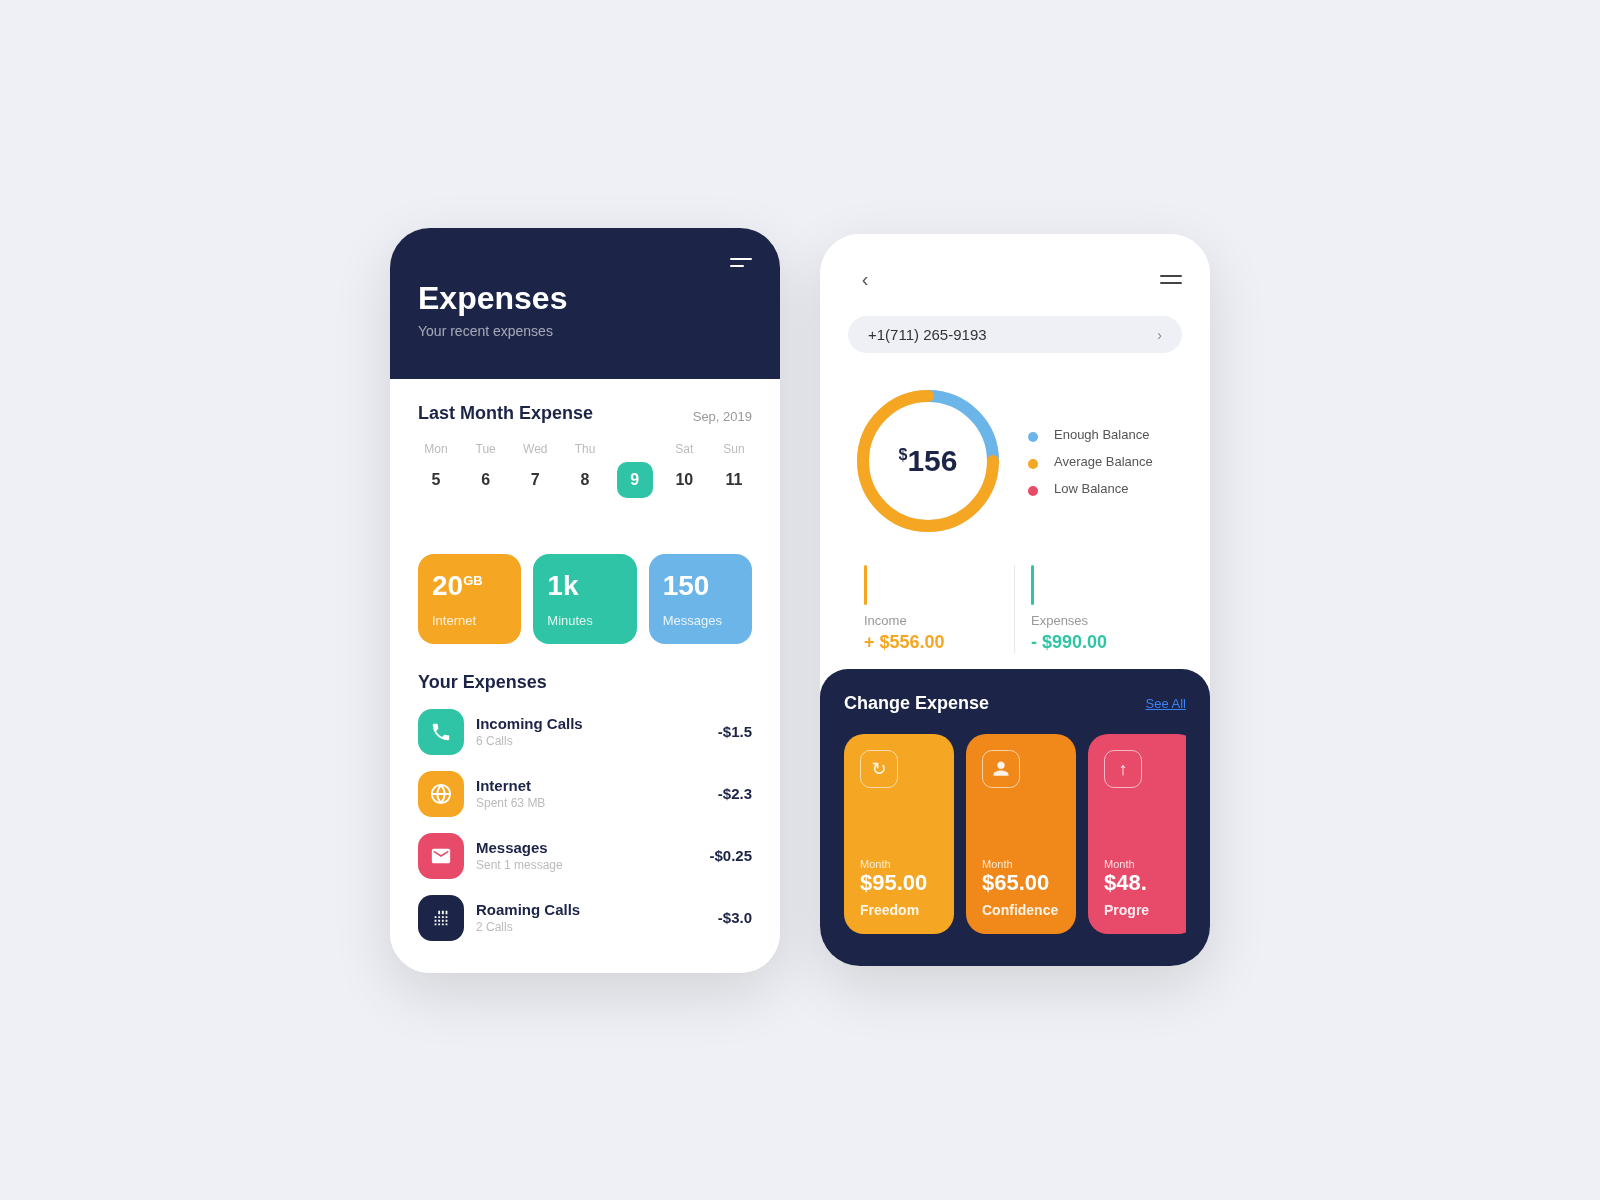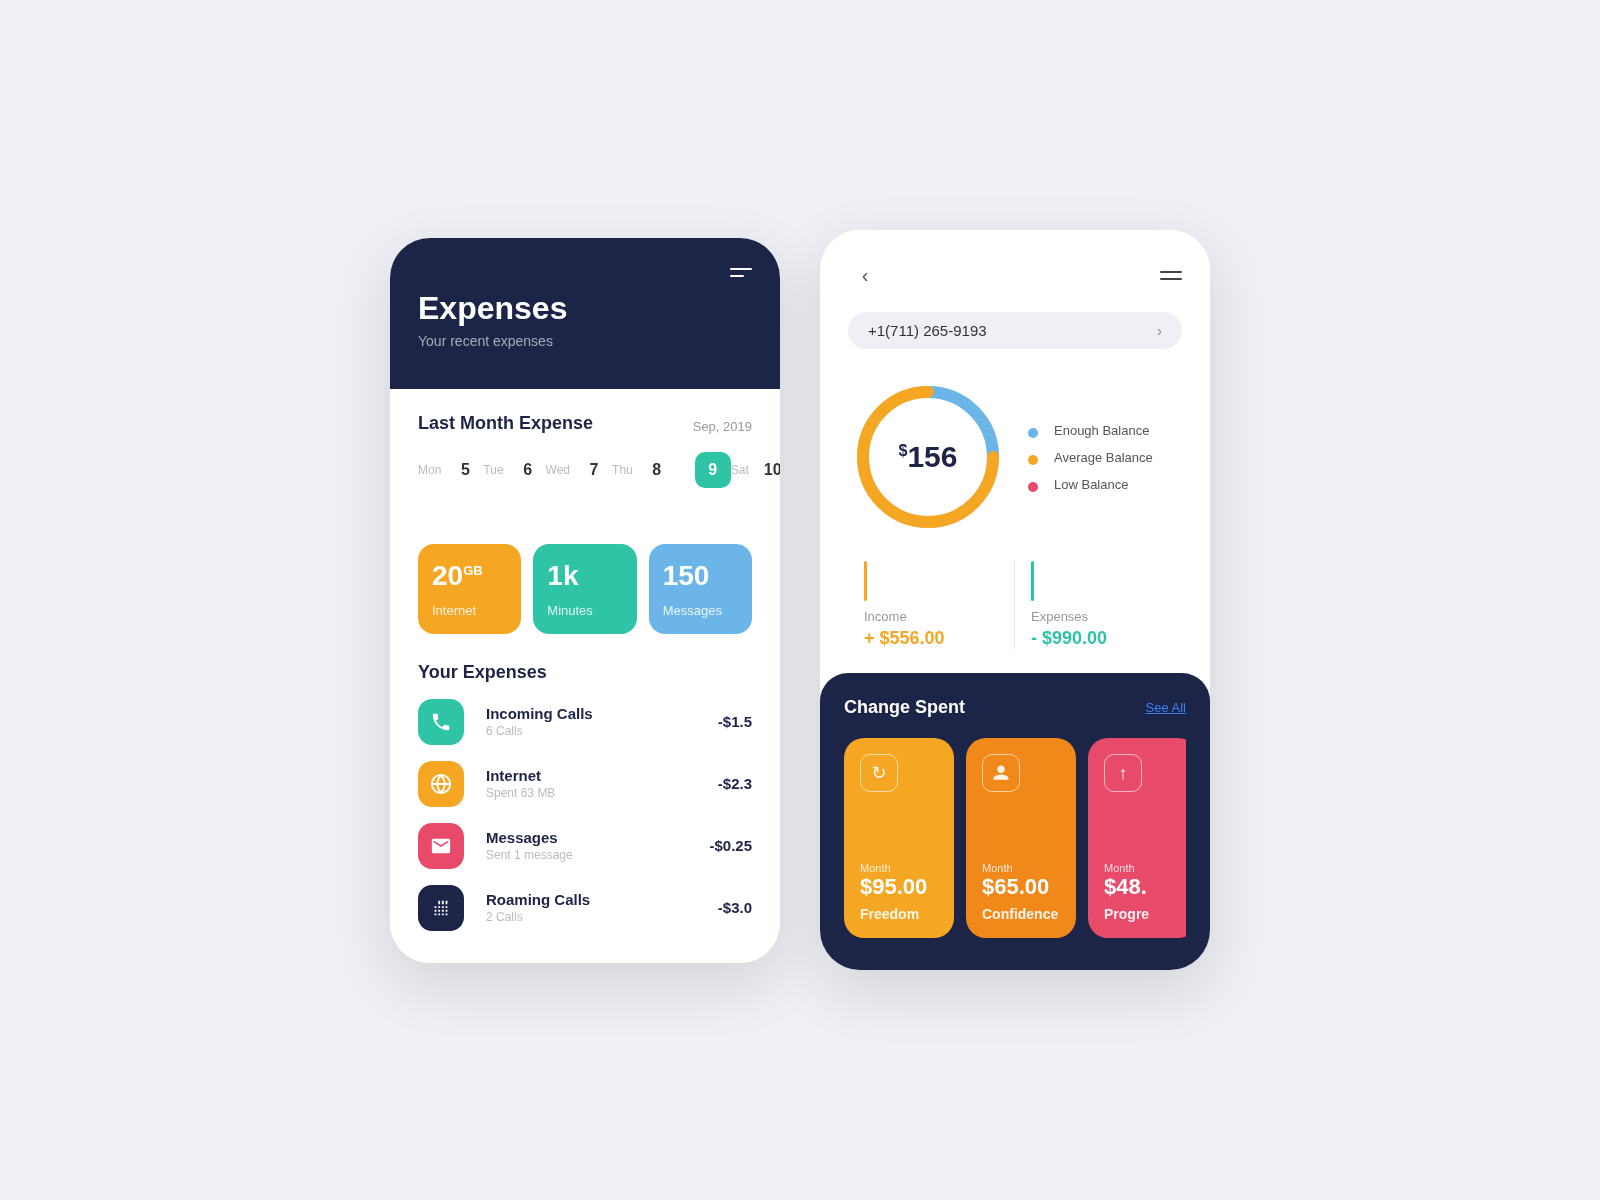--- a/index.html
+++ b/index.html
@@ -94,20 +94,21 @@
     }
 
     .calendar {
       display: flex;
       justify-content: space-between;
       margin-bottom: 24px;
     }
 
     .cal-day {
       display: flex;
+      flex-direction: column;
       align-items: center;
       gap: 6px;
     }
 
     .cal-day-name {
       font-size: 12px;
       color: #bbb;
     }
 
     .cal-day-num {
@@ -180,21 +181,21 @@
 
     .expense-list {
       display: flex;
       flex-direction: column;
       gap: 16px;
     }
 
     .expense-item {
       display: flex;
       align-items: center;
-      gap: 22px;
+      gap: 12px;
     }
 
     .expense-icon {
       width: 46px;
       height: 46px;
       border-radius: 14px;
       display: flex;
       align-items: center;
       justify-content: center;
       flex-shrink: 0;
@@ -354,21 +355,21 @@
     }
 
     .legend-label {
       font-size: 13px;
       color: #555;
     }
 
     
     .income-expense {
       display: flex;
-      padding: 0 28px 24px;
+      padding: 0 28px 16px;
       gap: 0;
     }
 
     .ie-item {
       flex: 1;
       padding: 0 16px;
       position: relative;
     }
 
     .ie-item:first-child::after {
@@ -668,21 +669,21 @@
       </div>
       <div class="ie-item">
         <div class="ie-bar green"></div>
         <div class="ie-title">Expenses</div>
         <div class="ie-value expense">- $990.00</div>
       </div>
     </div>
 
     <div class="dark-section">
       <div class="dark-section-header">
-        <span class="dark-section-title">Change Spent</span>
+        <span class="dark-section-title">Change Expense</span>
         <span class="see-all">See All</span>
       </div>
 
       <div class="tariff-cards">
         <div class="tariff-card yellow">
           <div class="tariff-icon">↻</div>
           <div class="tariff-month">Month</div>
           <div class="tariff-price">$95.00</div>
           <div class="tariff-name">Freedom</div>
         </div>

